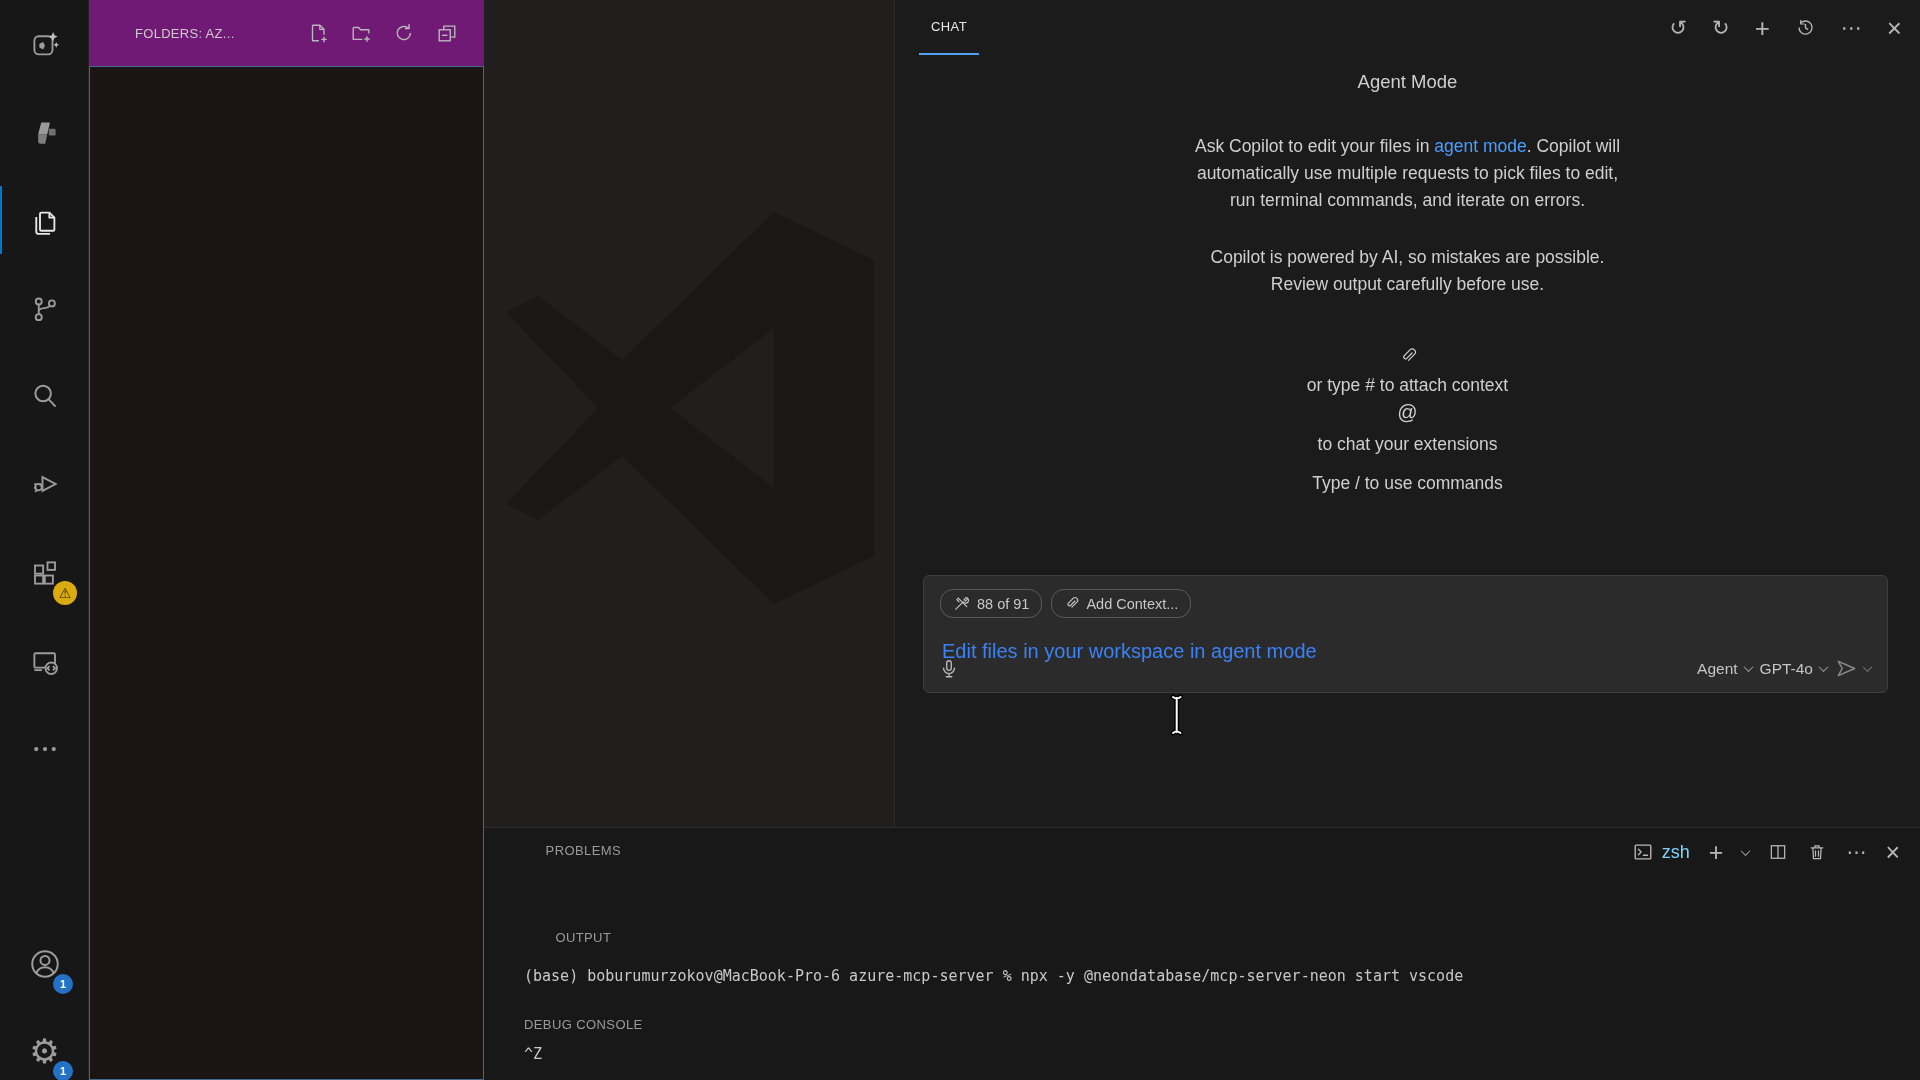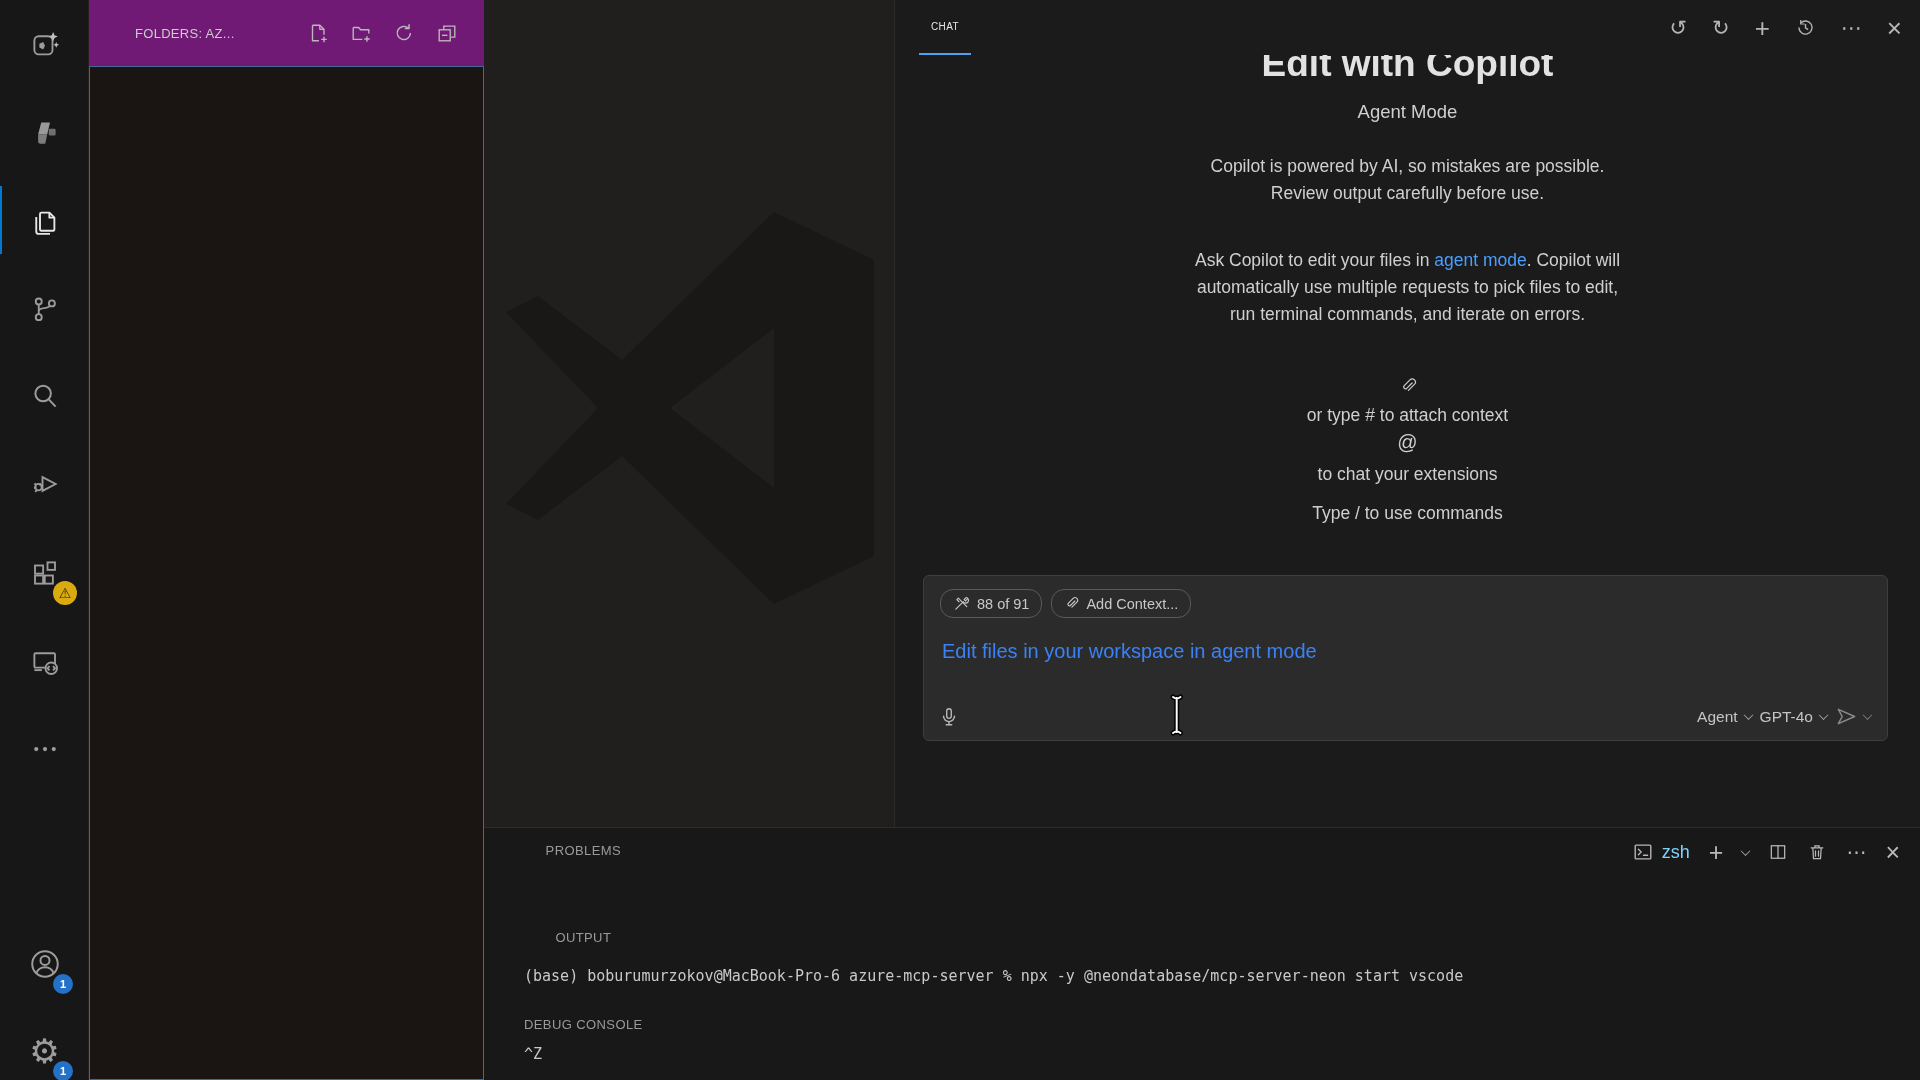--- a/index.html
+++ b/index.html
@@ -26,35 +26,35 @@
   .sidebar-tree{position:absolute;left:0;top:66px;width:395px;height:1014px;background:#1a1412;border:1px solid #3f6a96;}
 
   
   .editor{position:absolute;left:484px;top:0;width:410px;height:827px;background:#211e1e;overflow:hidden;}
   .watermark{position:absolute;left:6px;top:208px;}
 
   
   .chat{position:absolute;left:894px;top:0;width:1026px;height:827px;background:#1b1b1b;border-left:1px solid #2c2929;}
   .chat-header{position:absolute;left:0;top:0;width:100%;height:55px;}
   .chat-tab{position:absolute;left:24px;top:0;height:55px;display:inline-flex;align-items:center;padding:0 12px;
-     font-size:10px;letter-spacing:.4px;color:#e7e7e7;border-bottom:2px solid #4da1f0;cursor:pointer;}
+     font-size:13px;letter-spacing:.4px;color:#e7e7e7;border-bottom:2px solid #4da1f0;cursor:pointer;}
   .chat-actions{position:absolute;right:18px;top:0;height:55px;display:flex;align-items:center;gap:25px;color:#b5b5b5;}
   .chat-actions .txt-icon{font-size:21px;line-height:1;cursor:pointer;}
   .chat-body{position:absolute;left:0;top:55px;right:0;bottom:0;overflow:hidden;text-align:center;}
   .chat-title{margin-top:-12px;font-size:37px;font-weight:600;color:#e2e2e2;}
   .chat-subtitle{margin-top:16px;font-size:18.5px;color:#cfcfcf;}
   .chat-para{margin-top:40px;font-size:17.5px;line-height:27px;color:#cfcfcf;}
   .chat-para.second{margin-top:30px;}
   .chat-link{color:#4a9eff;cursor:pointer;}
   .hints{margin-top:60px;}
   .hint-row{display:flex;align-items:center;justify-content:center;gap:10px;height:27px;margin-bottom:29px;font-size:17.5px;color:#cfcfcf;flex-direction:column;}
   .hint-at{font-size:20px;color:#cfcfcf;}
 
   
-  .chat-input{position:absolute;left:28px;top:575px;width:965px;height:166px;background:#2b2b2b;border:1px solid #3e3e3e;border-radius:6px;}
+  .chat-input{position:absolute;left:28px;top:575px;width:965px;height:118px;background:#2b2b2b;border:1px solid #3e3e3e;border-radius:6px;}
   .pill-row{position:absolute;left:16px;top:13px;display:flex;gap:9px;}
   .pill{display:inline-flex;align-items:center;gap:7px;height:29px;padding:0 12px;border:1px solid #5a5a5a;border-radius:13px;
      font-size:14.5px;color:#c8c8c8;background:transparent;cursor:pointer;}
   .placeholder{position:absolute;left:18px;top:64px;font-size:20px;color:#3b82f6;}
   .mic{position:absolute;left:14px;bottom:12px;color:#b8b8b8;cursor:pointer;}
   .input-controls{position:absolute;right:16px;bottom:12px;display:flex;align-items:center;gap:8px;font-size:15.5px;color:#c5c5c5;}
   .ctl{display:inline-flex;align-items:center;gap:7px;cursor:pointer;}
   .chev{width:7px;height:7px;border-right:1.4px solid #9a9a9a;border-bottom:1.4px solid #9a9a9a;transform:rotate(45deg) translate(-1px,-1px);}
   .send-group{display:inline-flex;align-items:center;gap:6px;color:#8a8a8a;cursor:pointer;}
 
@@ -249,32 +249,31 @@
             <path d="M6.5 3.5 v4.5 h4.5" stroke-linejoin="round" stroke-width="1.4"></path>
             <path d="M12 8 v4.5 l3 2"></path>
           </svg>
         </span>
         <span class="txt-icon">⋯</span>
         <span class="txt-icon" style="font-size:26px">×</span>
       </div>
     </div>
 
     <div class="chat-body">
-      <div class="chat-title">Edit with Copilot</div>
       <div class="chat-subtitle">Agent Mode</div>
-
-      <div class="chat-para second">
-        <span>Copilot is powered by AI, so mistakes are possible.</span><br>
-        <span>Review output carefully before use.</span>
-      </div>
 
       <div class="chat-para">
         <span>Ask Copilot to edit your files in </span><span class="chat-link">agent mode</span><span>. Copilot will</span><br>
         <span>automatically use multiple requests to pick files to edit,</span><br>
         <span>run terminal commands, and iterate on errors.</span>
+      </div>
+
+      <div class="chat-para second">
+        <span>Copilot is powered by AI, so mistakes are possible.</span><br>
+        <span>Review output carefully before use.</span>
       </div>
 
       <div class="hints">
         <div class="hint-row">
           <span>
             <svg width="18" height="18" viewBox="0 0 24 24" fill="none" stroke="#cfcfcf" stroke-width="1.6" stroke-linecap="round">
               <path d="M17.5 8 l-7.2 7.2 a2.5 2.5 0 0 1 -3.5 -3.5 l7.8 -7.8 a4.2 4.2 0 0 1 6 6 l-8 8"></path>
             </svg>
           </span>
           <span>or type # to attach context</span>

